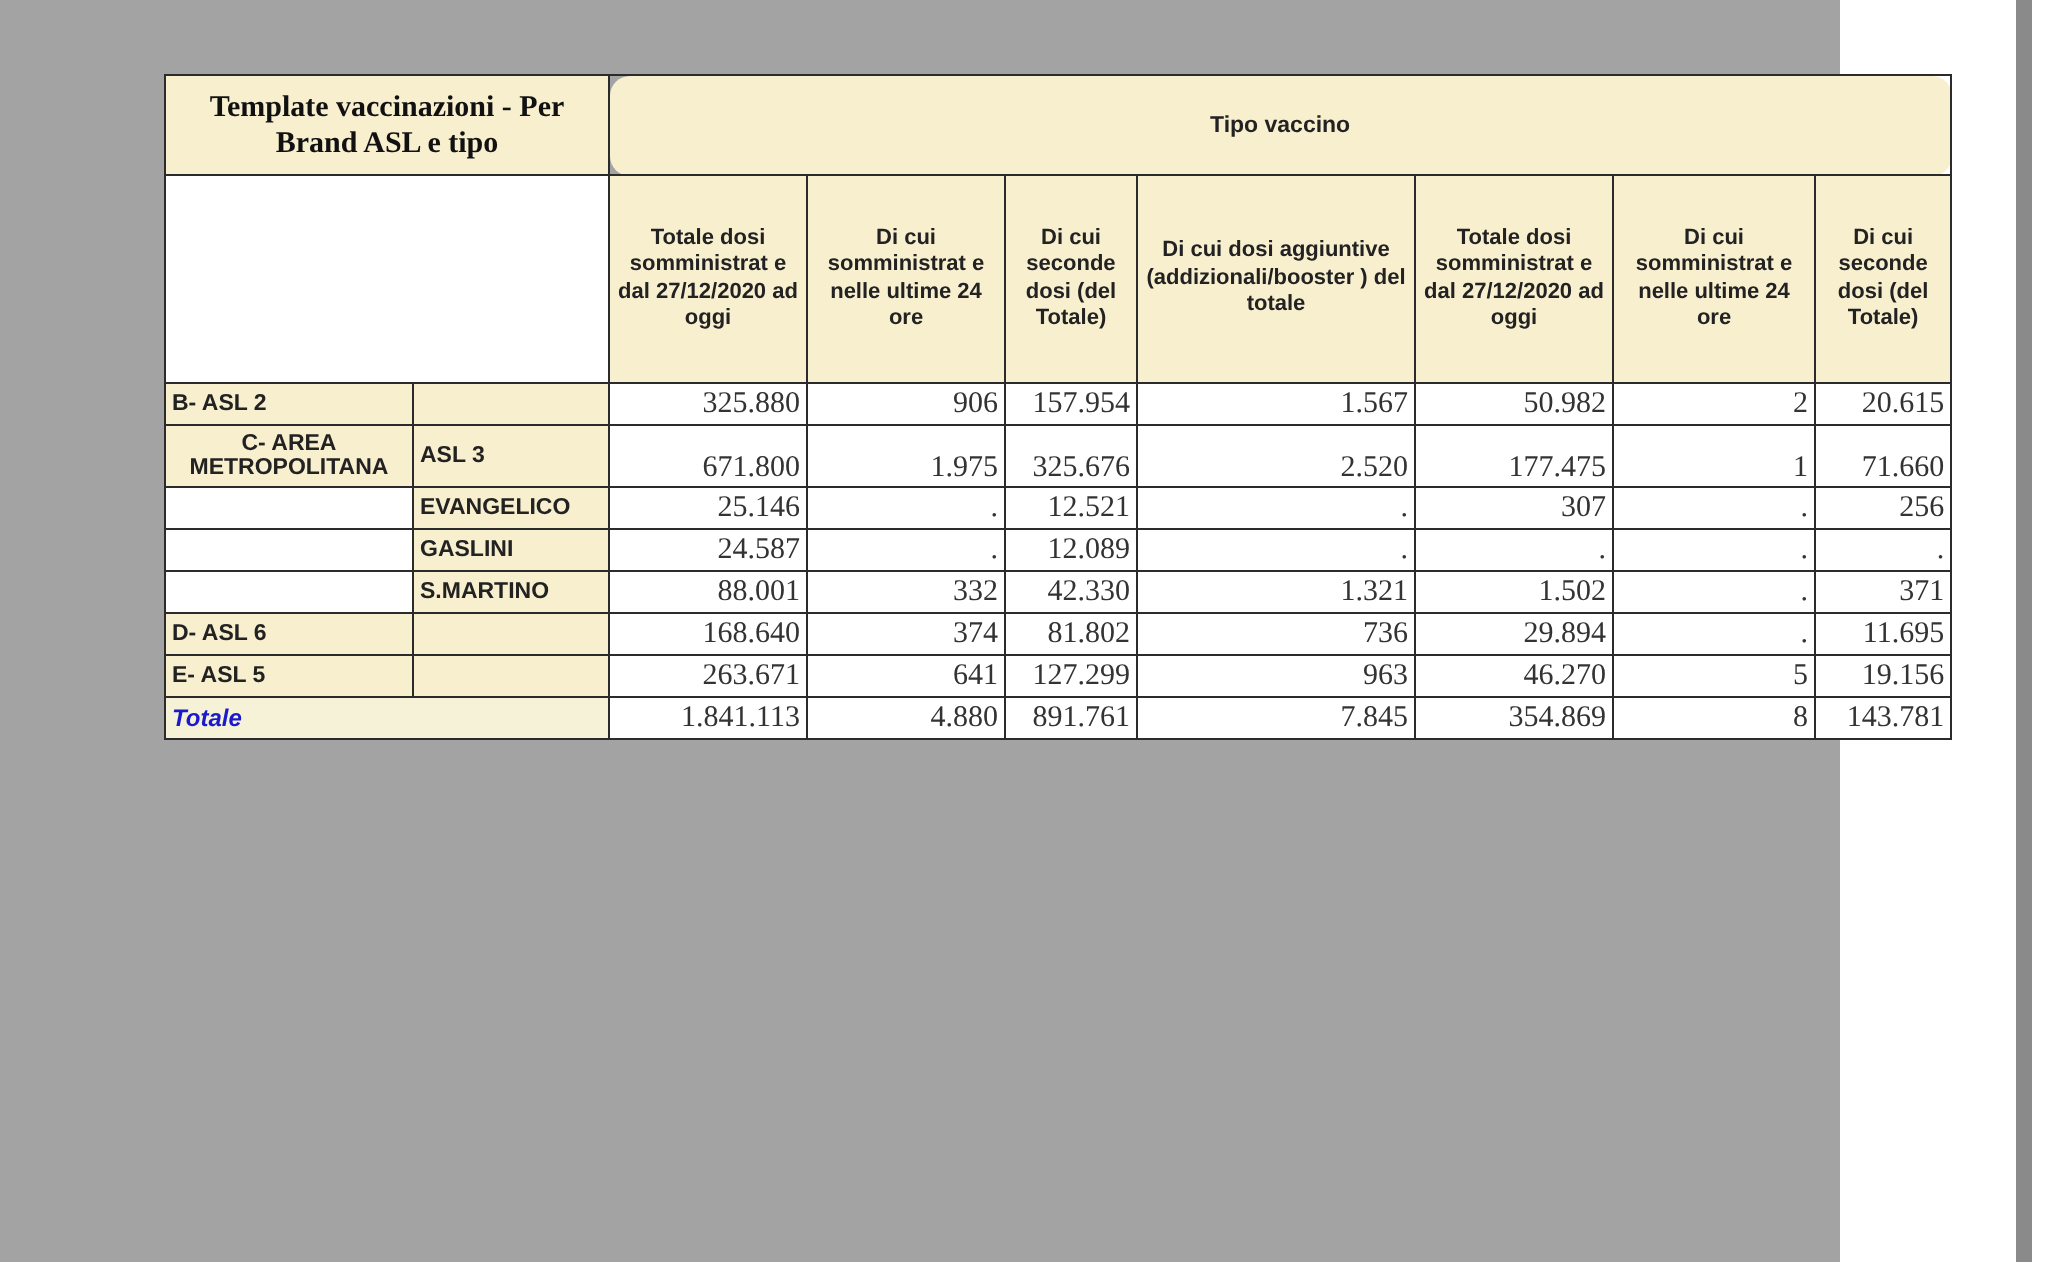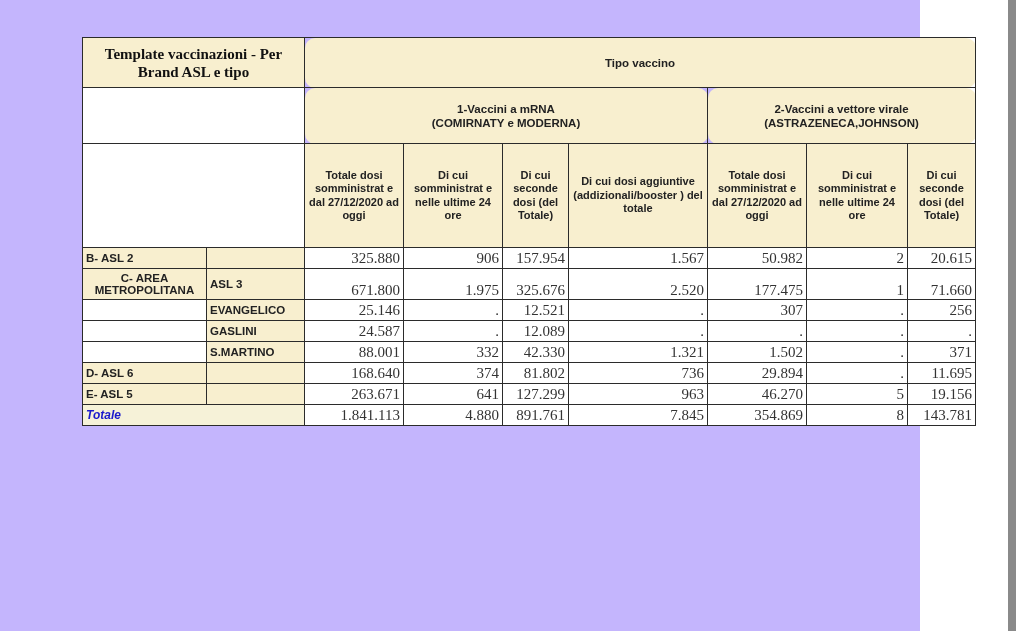--- a/index.html
+++ b/index.html
@@ -1,20 +1,20 @@
 <!DOCTYPE html>
 <html><head>
 <meta charset="utf-8">
 <style>
   html, body { margin: 0; padding: 0; }
   body {
     width: 1024px; height: 631px; background: #ffffff; position: relative; overflow: hidden;
     font-family: "Liberation Sans", sans-serif;
   }
-  .page { position: absolute; left: 0; top: 0; width: 920px; height: 631px; background: #c4b5fd; }
+  .page { position: absolute; left: 0; top: 0; width: 920px; height: 631px; background: #a3a3a3; }
   .scrollbar { position: absolute; left: 1008px; top: 0; width: 8px; height: 631px; background: #8a8a8a; }
   .scroll-gutter { position: absolute; left: 1016px; top: 0; width: 8px; height: 631px; background: #ffffff; }
 
   table.vac {
     position: absolute; left: 82px; top: 37px;
     border-collapse: collapse;
     table-layout: fixed;
     width: 893px;
   }
   table.vac td, table.vac th {
@@ -79,31 +79,20 @@
     <tbody>
         <tr class="r-title">
       <td colspan="2" class="hdr title">
         <span>Template vaccinazioni - Per Brand ASL e tipo</span>
       </td>
       <td colspan="7" class="hdr h-sans">
         <span>Tipo vaccino</span>
       </td>
     </tr>
 
-    <tr class="r-group">
-      <td colspan="2" class="white"></td>
-      <td colspan="4" class="hdr h-sans">
-        <div>1-Vaccini a mRNA</div>
-        <div>(COMIRNATY e MODERNA)</div>
-      </td>
-      <td colspan="3" class="hdr h-sans">
-        <div>2-Vaccini a vettore virale</div>
-        <div>(ASTRAZENECA,JOHNSON)</div>
-      </td>
-    </tr>
 
     <tr class="r-cols">
       <td colspan="2" class="white"></td>
       <td class="hdr colhdr">Totale dosi somministrat e dal 27/12/2020 ad oggi</td>
       <td class="hdr colhdr">Di cui somministrat e nelle ultime 24 ore</td>
       <td class="hdr colhdr">Di cui seconde dosi (del Totale)</td>
       <td class="hdr colhdr">Di cui dosi aggiuntive (addizionali/booster ) del totale</td>
       <td class="hdr colhdr">Totale dosi somministrat e dal 27/12/2020 ad oggi</td>
       <td class="hdr colhdr">Di cui somministrat e nelle ultime 24 ore</td>
       <td class="hdr colhdr">Di cui seconde dosi (del Totale)</td>

